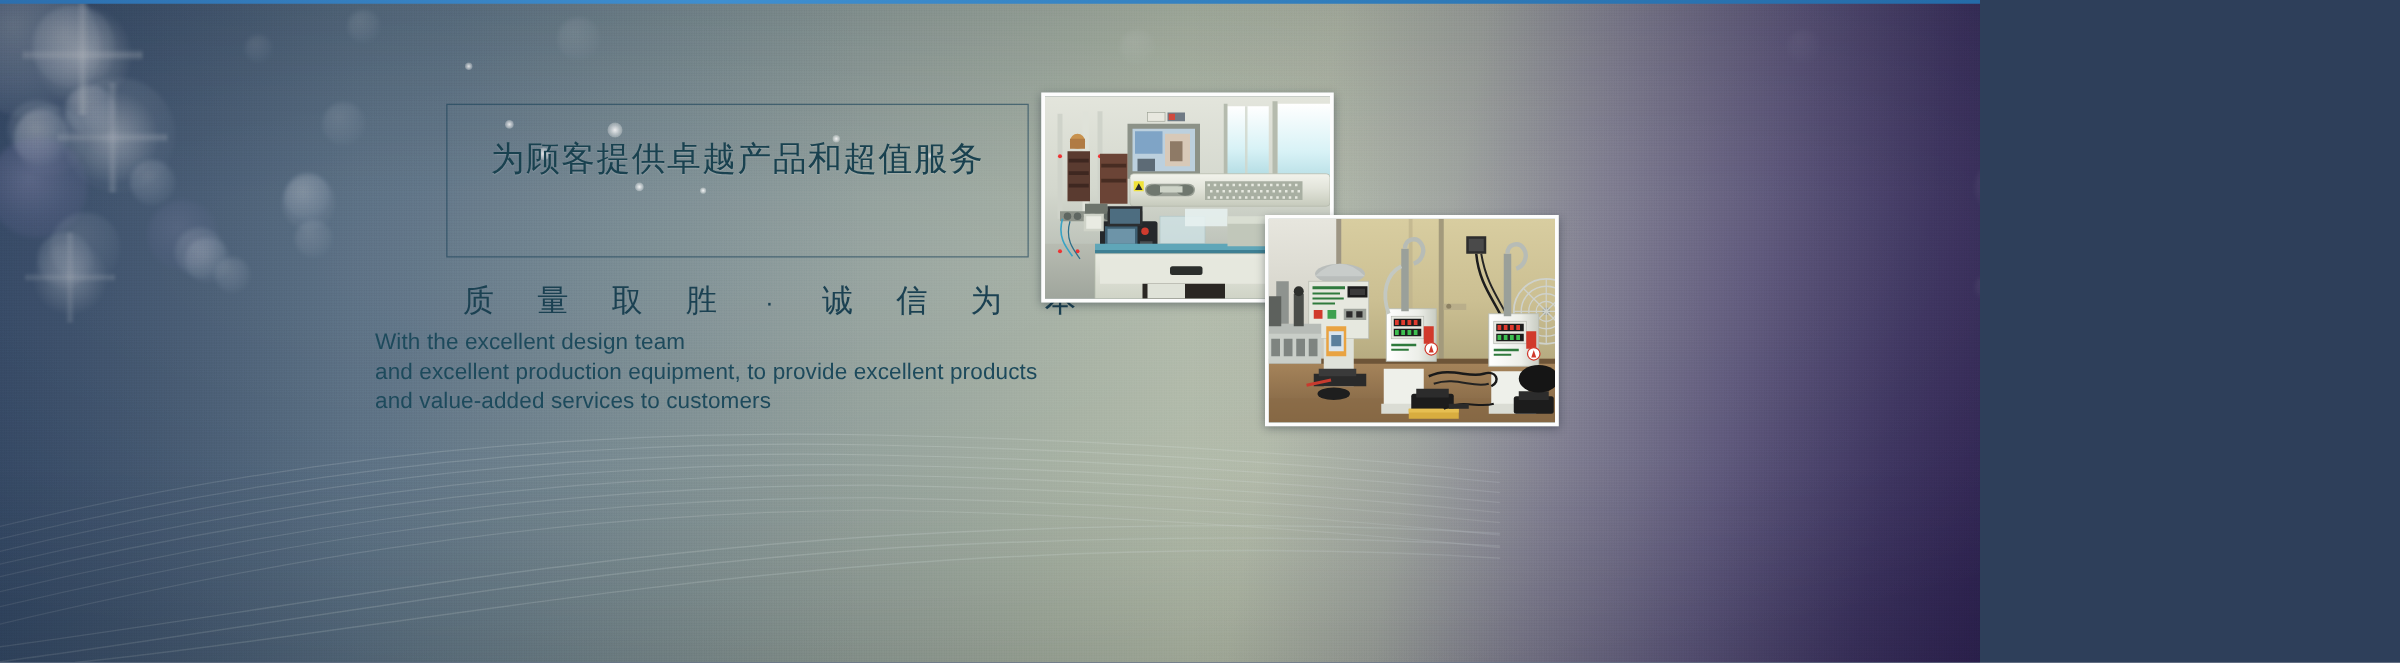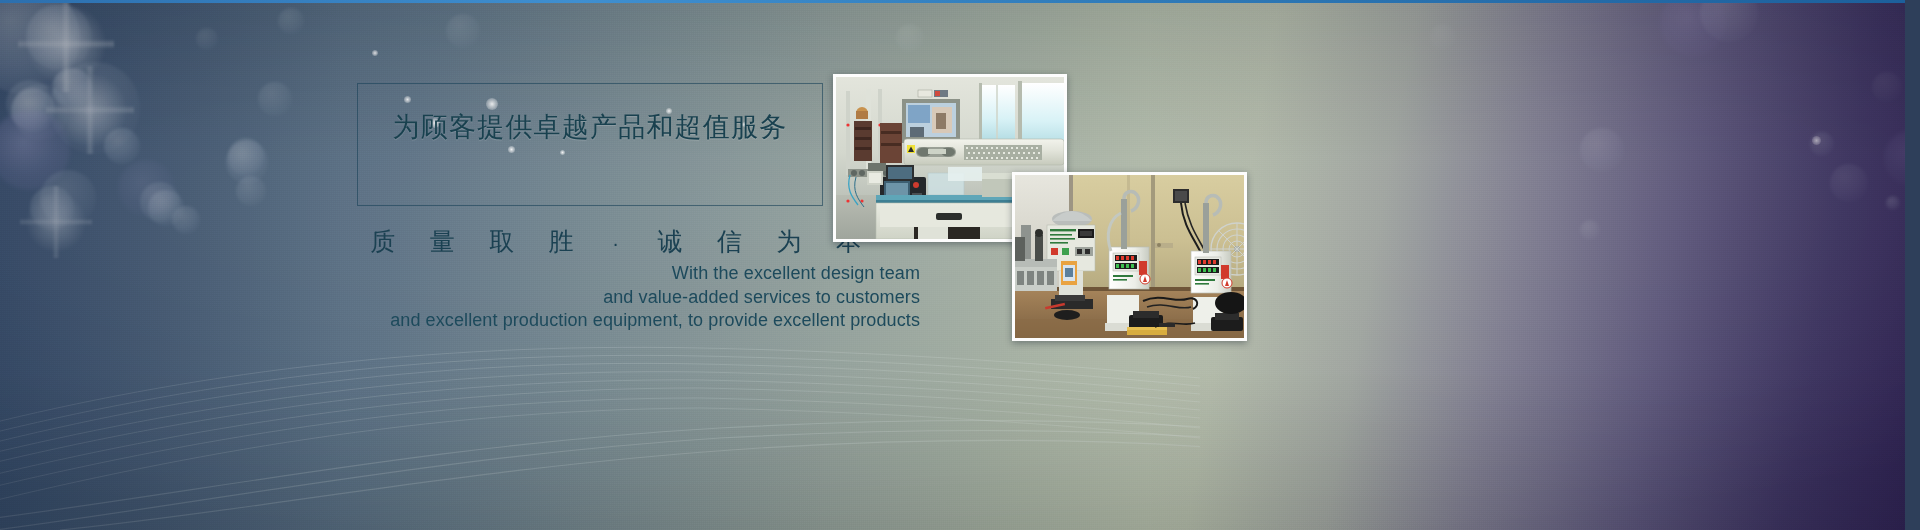--- a/index.html
+++ b/index.html
@@ -4,35 +4,36 @@
 <style>
   html,body{margin:0;padding:0;}
   body{
     width:1920px;height:530px;overflow:hidden;
     font-family:"Liberation Sans",sans-serif;
     background:#2e3f5a;
   }
 
   
   .banner{
-    position:relative;width:1905px;height:530px;overflow:hidden;
+    position:relative;width:1544px;height:530px;overflow:hidden;
     background:
       linear-gradient(100deg,
         #3b5272 0%,
         #4a6079 11%,
         #5b7184 22%,
         #74878e 33%,
         #8d9b96 44%,
         #a3ae9f 55%,
         #b3bca9 64%,
         #a9b0a6 71%,
         #8d8d9c 78%,
         #6e6a8c 86%,
         #4a4370 94%,
         #3a2f60 100%);
+    padding-left: 40px;
   }
 
   
   .top-rule{
     position:absolute;left:0;top:0;width:1920px;height:3px;
     background:linear-gradient(90deg,#2c6fae 0%,#3f8fd0 30%,#2f7ab8 60%,#1c5f9b 100%);
     z-index:9;
   }
 
   
@@ -111,21 +112,21 @@
     font-family:"Liberation Sans",sans-serif;
     font-size:25px;color:#1b4152;font-weight:400;
     letter-spacing:.5px;line-height:32px;white-space:nowrap;
   }
   .motto span{display:inline-block;}
   .motto .ch{width:52px;text-align:center;}
   .motto .dot{width:42px;text-align:center;font-size:20px;}
 
   .body-copy{
     position:absolute;left:300px;top:262px;width:620px;
-    text-align:right;
+    text-align:left;
     font-family:"Liberation Sans",sans-serif;
     font-size:18px;color:#1d4a5c;line-height:23.5px;
     font-weight:400;letter-spacing:.1px;
   }
   .body-copy div{white-space:nowrap;}
 
   
   .photo{
     position:absolute;z-index:6;
     border:3px solid #fdfdfd;
@@ -228,22 +229,22 @@
       <span class="ch">胜</span>
       <span class="dot">·</span>
       <span class="ch">诚</span>
       <span class="ch">信</span>
       <span class="ch">为</span>
       <span class="ch">本</span>
     </div>
 
     <div class="body-copy">
       <div>With the excellent design team</div>
+      <div>and excellent production equipment, to provide excellent products</div>
       <div>and value-added services to customers</div>
-      <div>and excellent production equipment, to provide excellent products</div>
     </div>
   </div>
 
   <div class="photo photo-a">
     <div class="ph-inner">
       <svg class="ph-svg" viewBox="0 0 228 162" preserveAspectRatio="none">
         <defs>
           <linearGradient id="wallA" x1="0" y1="0" x2="0" y2="1">
             <stop offset="0%" stop-color="#e3e5dc"></stop>
             <stop offset="60%" stop-color="#d3d7cd"></stop>

